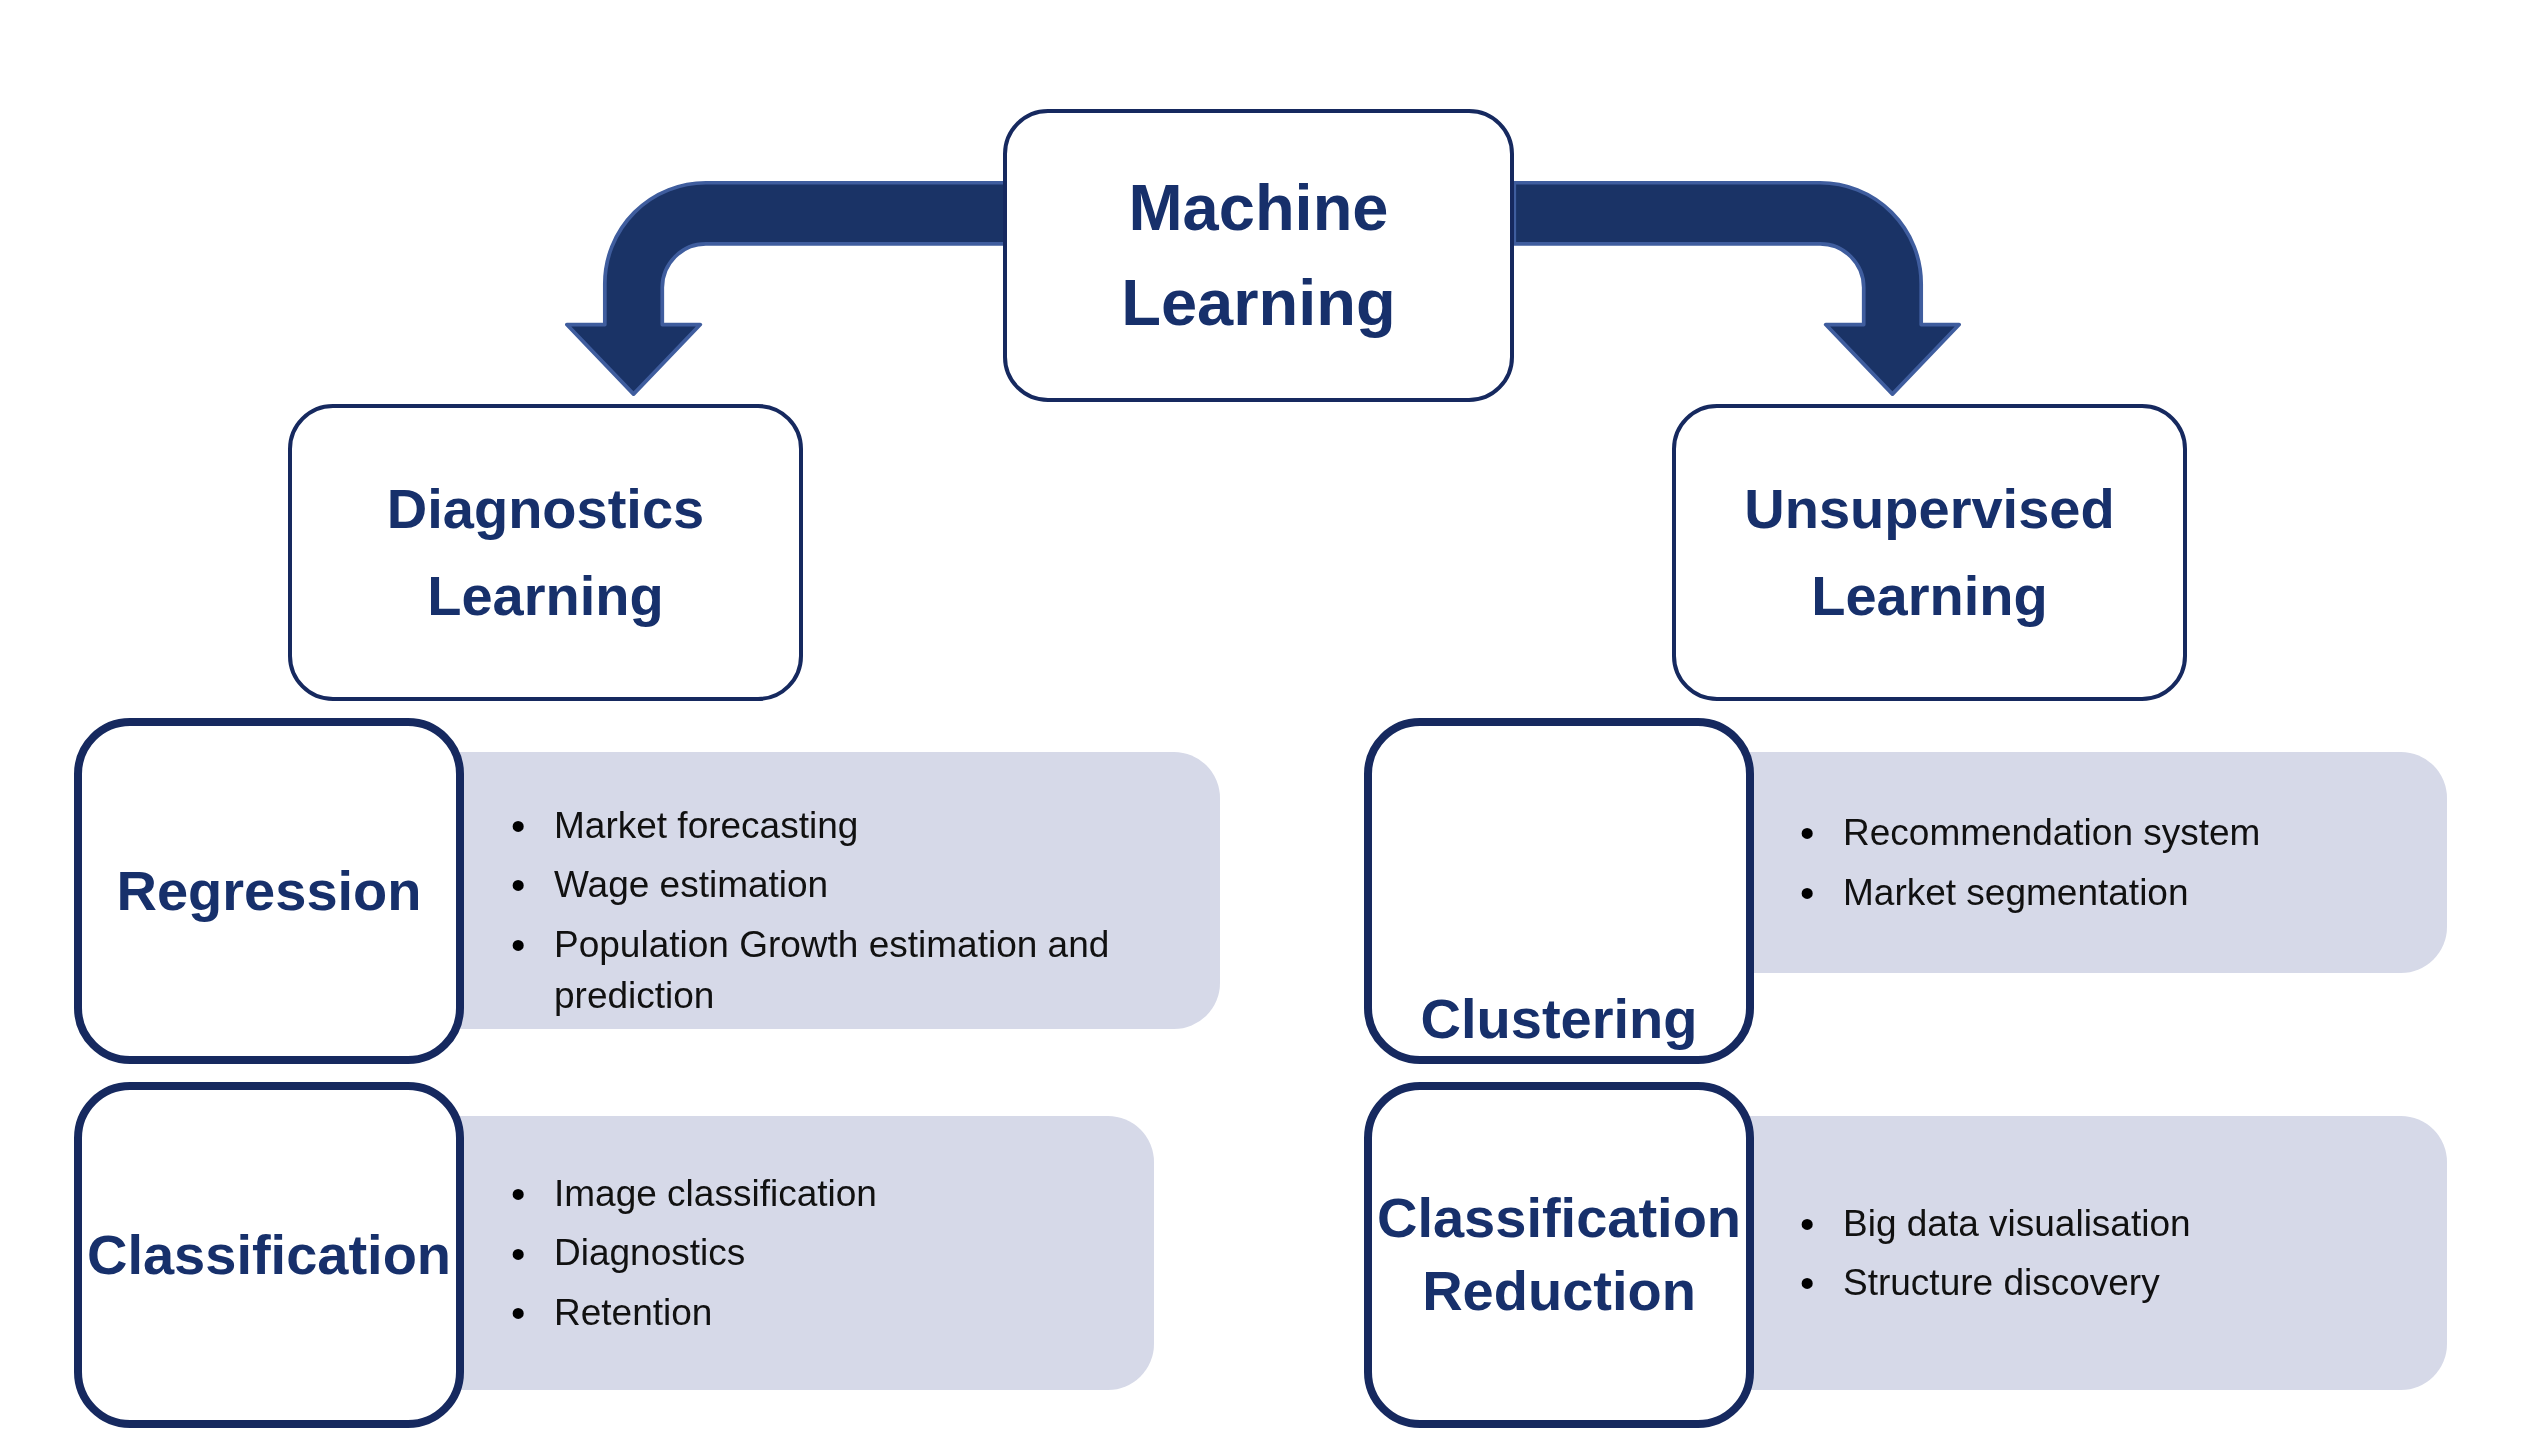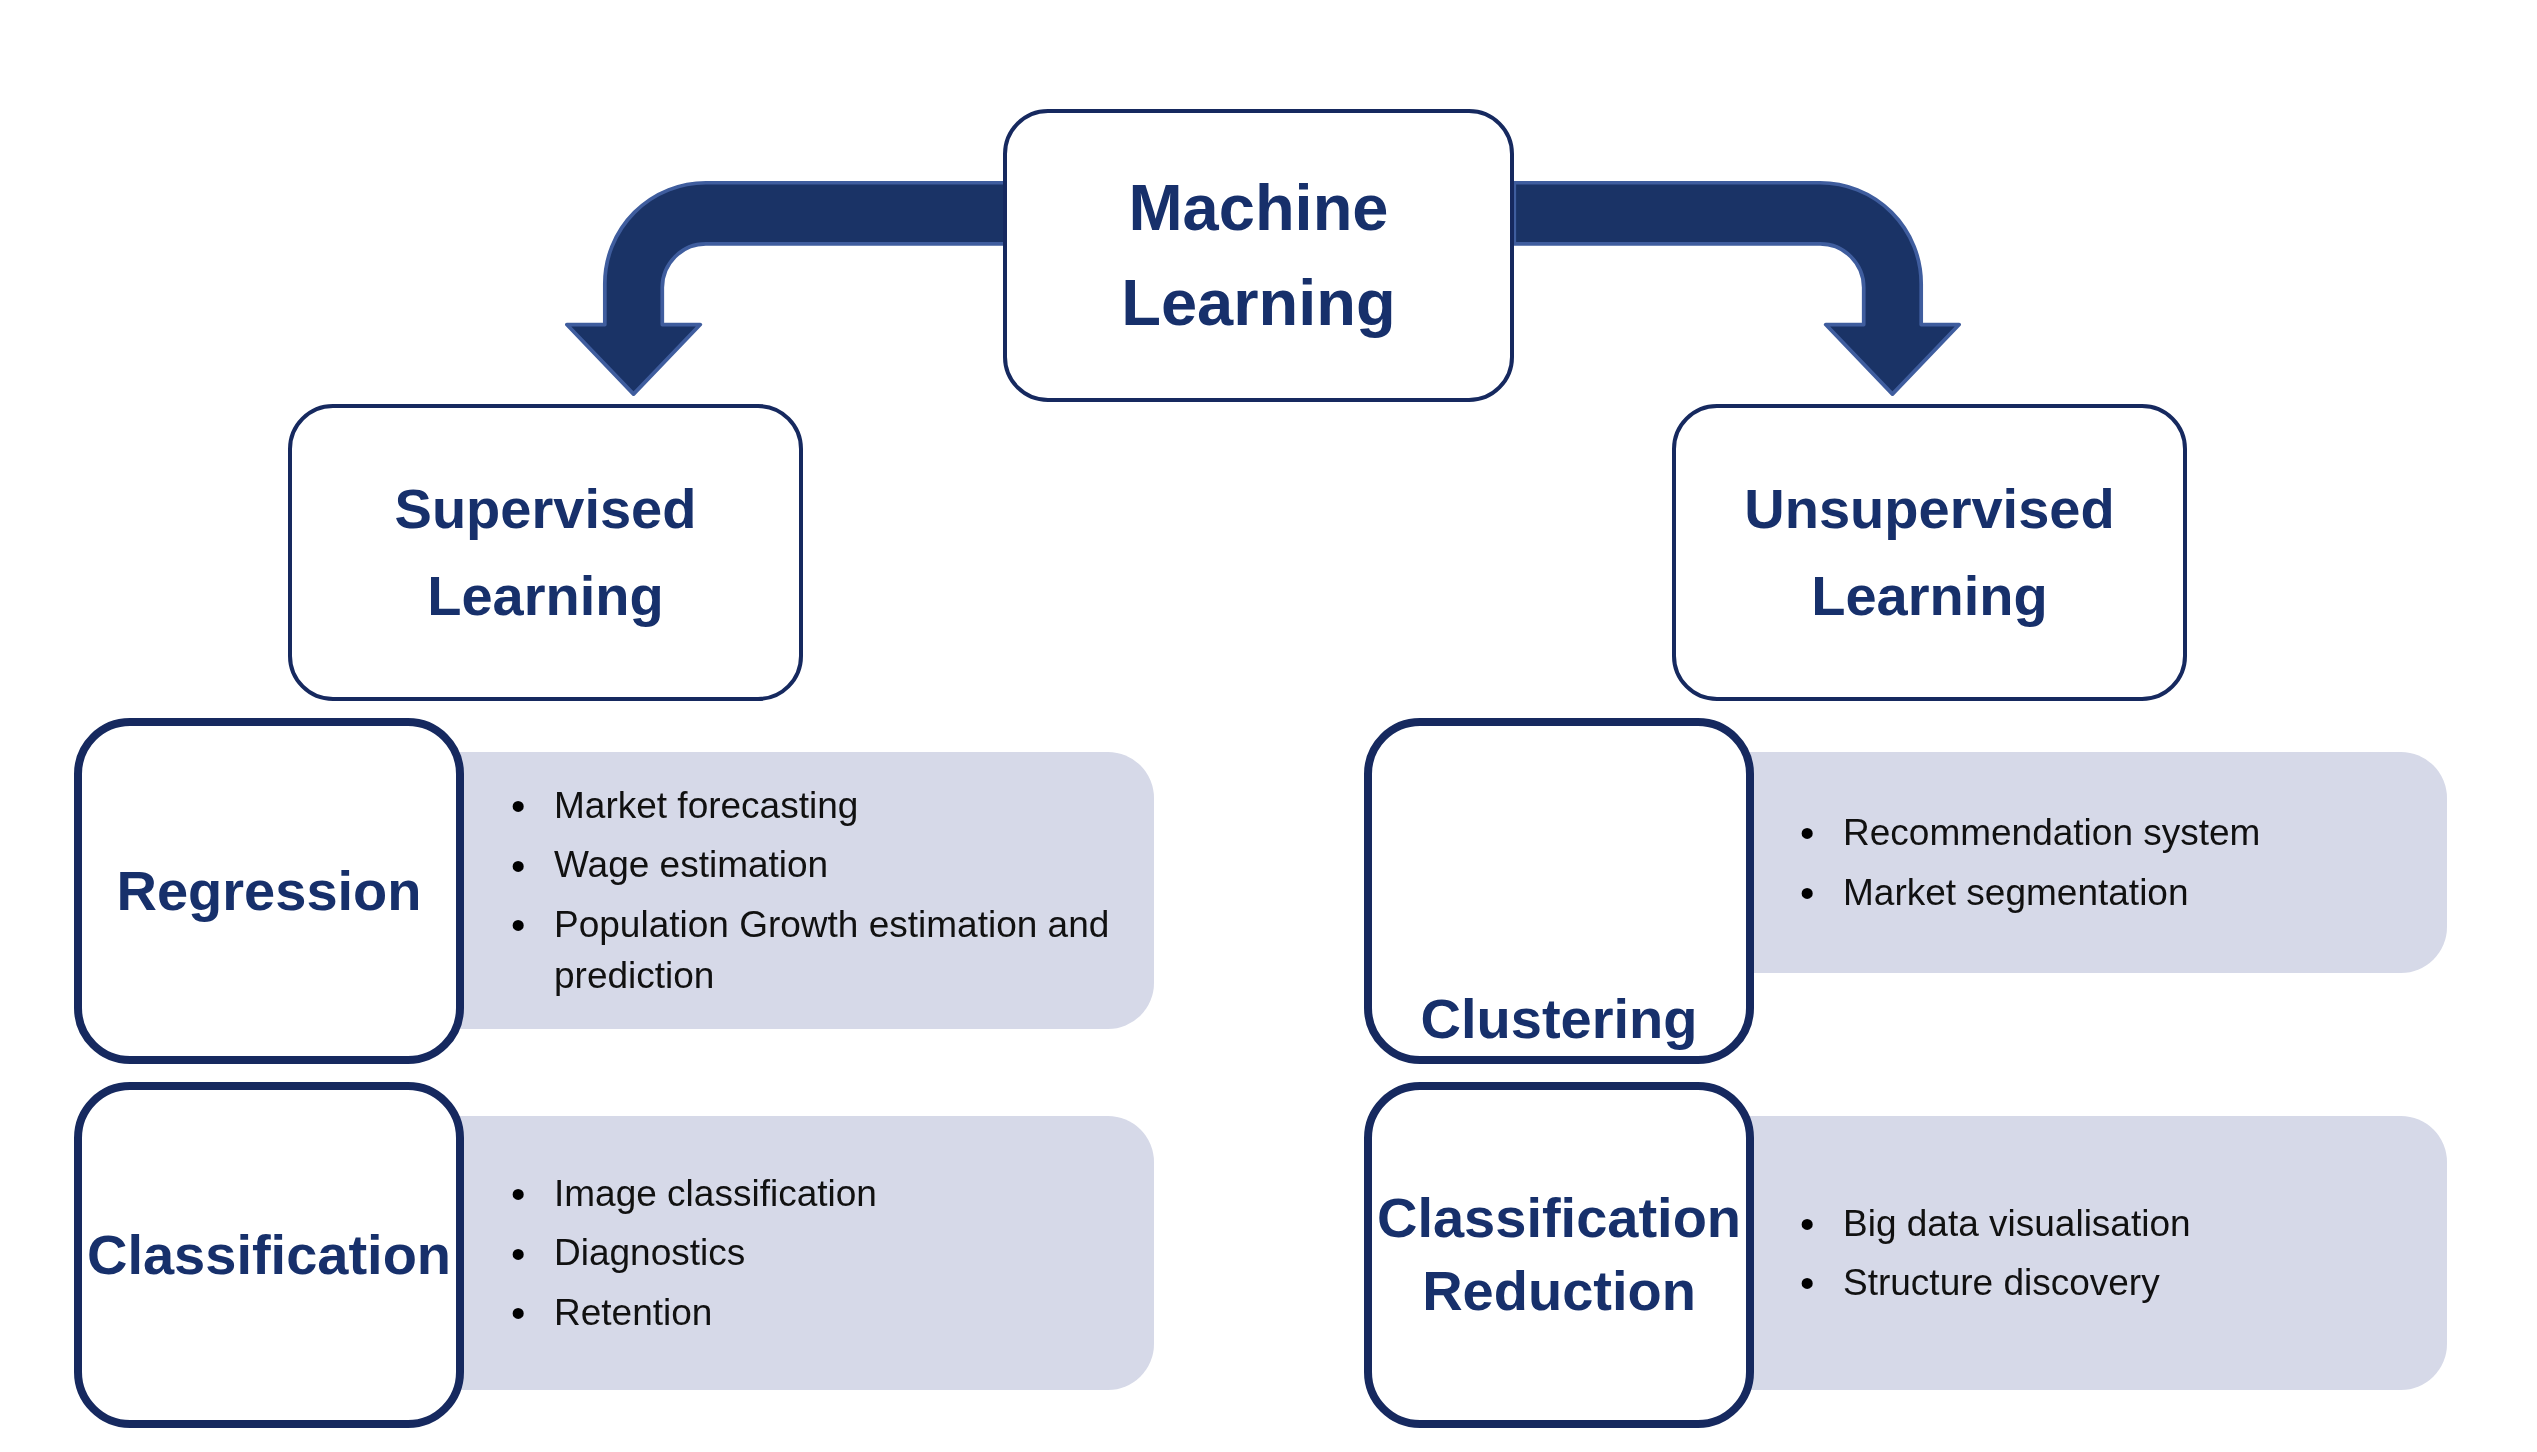--- a/index.html
+++ b/index.html
@@ -45,21 +45,21 @@
   .panel li {
     position: relative;
     font-size: 37px; line-height: 1.38; color: #111111;
     padding-left: 43px; margin: 8.4px 0;
   }
   .panel li::before {
     content: "\2022";
     position: absolute; left: 0; top: -1.9px;
     font-size: 41px; color: #000000;
   }
-  .panel.p-regression     { left: 457px;  top: 752px;  width: 697px; height: 277px; }
+  .panel.p-regression     { left: 457px;  top: 752px;  width: 763px; height: 277px; justify-content: flex-end; }
   .panel.p-classification { left: 457px;  top: 1116px; width: 697px; height: 274px; }
   .panel.p-clustering     { left: 1746px; top: 752px;  width: 701px; height: 221px; }
   .panel.p-dimred         { left: 1746px; top: 1116px; width: 701px; height: 274px; }
 
   
   .connector { position: absolute; z-index: 2; }
   .connector.left  { left: 548px;  top: 167px; }
   .connector.right { left: 1514px; top: 167px; }
 </style>
 </head>
@@ -73,21 +73,21 @@
 
   <svg class="connector right" width="464" height="241" viewBox="0 0 500 260" aria-hidden="true">
     <path stroke="#3f5d9e" stroke-width="4" stroke-linejoin="round" d="M0,17 L330,17 A109,109 0 0 1 439,126 L439,170 L480,170 L408,245 L336,170 L377,170 L377,130 A47,47 0 0 0 330,83 L0,83 Z" fill="#1a3366"></path>
   </svg>
 
   <div class="node root">
     <span>Machine Learning</span>
   </div>
 
   <div class="node level2 sup">
-    <span>Supervised Learning</span>
+    <span>Diagnostics Learning</span>
   </div>
   <div class="node level2 unsup">
     <span>Unsupervised Learning</span>
   </div>
 
   <div class="panel p-regression">
     <ul>
         <li>Market forecasting</li>
         <li>Wage estimation</li>
         <li>Population Growth estimation and prediction</li>

